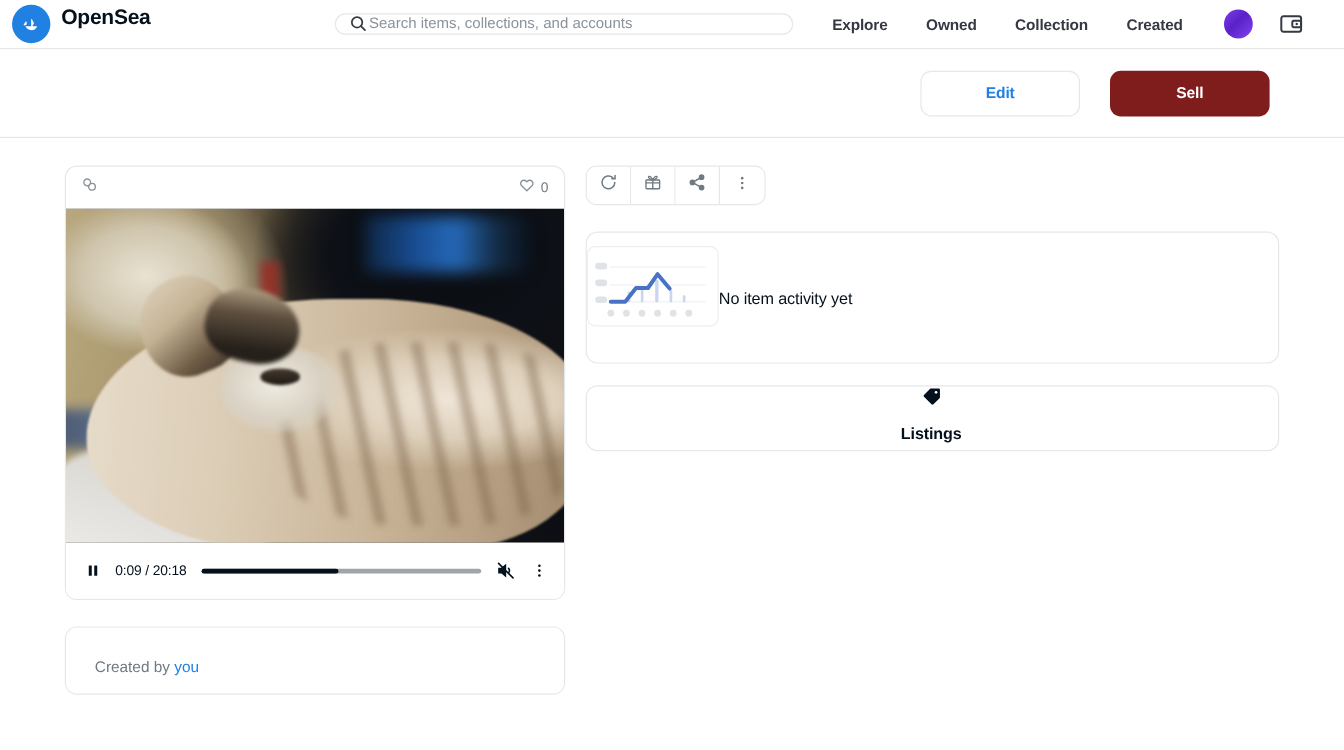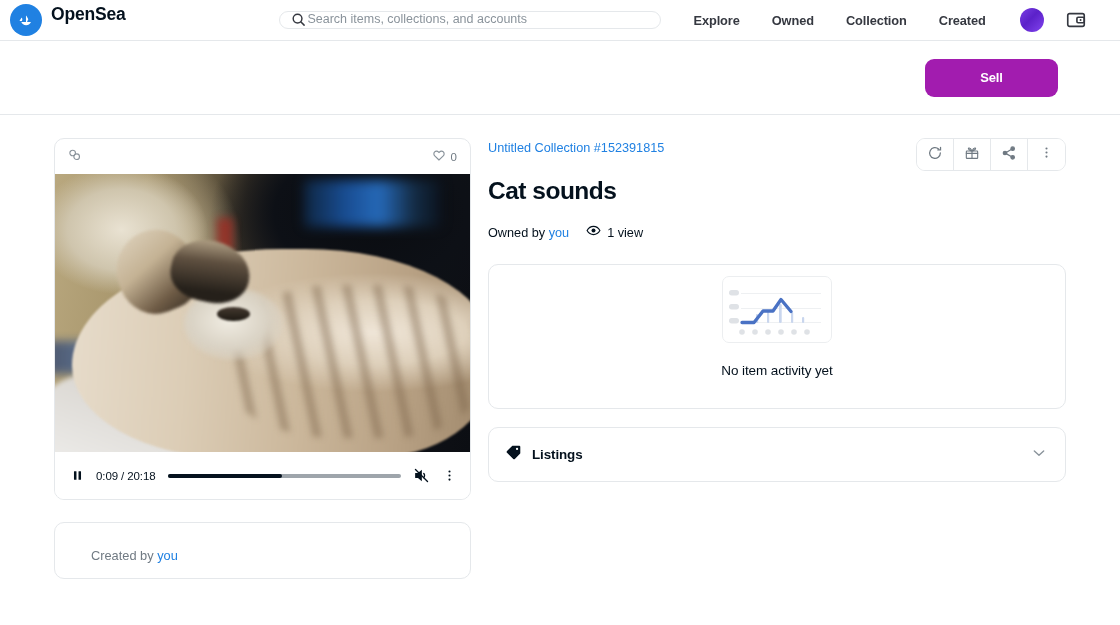--- a/index.html
+++ b/index.html
@@ -77,21 +77,21 @@
     cursor: pointer;
     letter-spacing: -0.1px;
   }
   .btn-edit {
     width: 133px;
     background: #fff; color: #2081e2;
     border: 1px solid #e5e8eb;
   }
   .btn-sell {
     width: 133px;
-    background: #a21caf; color: #fff; border: none;
+    background: #7f1d1d; color: #fff; border: none; margin-left: 16px;
   }
 
   
   .body {
     display: flex;
     gap: 17px;
     padding: 0 54px;
     margin-top: 23px;
   }
   .col-left { width: 417px; flex-shrink: 0; }
@@ -211,54 +211,54 @@
 
   
   .sec-head {
     height: 53px;
     display: flex; align-items: center;
     padding: 0 18px 0 16px;
     gap: 10px;
     cursor: pointer;
     border-bottom: 1px solid #e5e8eb;
   }
-  .sec-head.closed { border-bottom: none; }
+  .sec-head.closed { border-bottom: none; flex-direction: column; }
   .sec-title { font-size: 13.4px; font-weight: bold; color: #04111d; letter-spacing: -0.1px; }
   .sec-spacer { flex: 1; }
   .sec-body { padding: 0; }
 
   
   .dd {
     margin: 23px 0 0 17px;
     width: 178px; height: 41px;
     border: 1px solid #e5e8eb; border-radius: 9px;
     display: flex; align-items: center; justify-content: space-between;
     padding: 0 15px 0 13px;
     background: #fff; cursor: pointer;
   }
   .dd-label { font-size: 12.5px; color: #04111d; }
   .empty-wrap {
-    display: flex; flex-direction: column; align-items: center;
+    display: flex; align-items: center;
     padding: 11px 0 30px;
   }
   .empty-illu {
     width: 110px; height: 67px;
     border: 1px solid #eceef0; border-radius: 7px;
     background: #fff;
     position: relative;
     overflow: hidden;
   }
   .empty-text {
     margin-top: 20px;
     font-size: 13.5px; color: #04111d; letter-spacing: -0.1px;
   }
 
   
   .desc-body { padding: 25px 0 0 24px; height: 55px; }
-  .desc-line { font-size: 12.8px; color: #707a83; margin-left: 12px; }
+  .desc-line { font-size: 12.8px; color: #707a83; }
   .lnk { color: #2081e2; text-decoration: none; cursor: pointer; }
 
   .meta-row {
     display: flex; align-items: center; gap: 17px;
     margin-top: 18px;
   }
   .meta-text { font-size: 12.7px; color: #04111d; }
   .views { display: flex; align-items: center; gap: 6px; }
 
   .crumb { font-size: 12.7px; color: #2081e2; text-decoration: none; cursor: pointer; }
@@ -319,20 +319,21 @@
       <svg width="22" height="22" viewBox="0 0 24 24" fill="none" stroke="#353840" stroke-width="1.8">
         <rect x="3" y="5" width="18" height="14" rx="2"></rect>
         <rect x="13" y="9" width="8" height="6" rx="1.3"></rect>
         <circle cx="17" cy="12" r="1.1" fill="#353840" stroke="none"></circle>
       </svg>
     </div>
   </div>
 </div>
 
 <div class="actionbar">
+  <button class="btn btn-edit">Edit</button>
   <button class="btn btn-sell">Sell</button>
 </div>
 
 <div class="body">
 
   <div class="col-left">
 
     <div class="card">
       <div class="media-head">
         <span>
@@ -401,39 +402,20 @@
           <span>Created by</span>
           <a class="lnk" href="#">you</a>
         </div>
       </div>
     </div>
   </div>
 
   <div class="col-right">
 
     <div class="right-head">
-      <div>
-        <a class="crumb" href="#">Untitled Collection #152391815</a>
-        <div class="title-h1">Cat sounds</div>
-        <div class="meta-row">
-          <span class="meta-text">
-            <span>Owned by</span>
-            <a class="lnk" href="#">you</a>
-          </span>
-          <span class="views">
-            <span>
-              <svg width="15" height="15" viewBox="0 0 24 24" fill="none" stroke="#04111d" stroke-width="1.9">
-                <path d="M1.8 12S5.5 5.5 12 5.5 22.2 12 22.2 12 18.5 18.5 12 18.5 1.8 12 1.8 12z"></path>
-                <circle cx="12" cy="12" r="3.2" fill="#04111d" stroke="none"></circle>
-              </svg>
-            </span>
-            <span class="meta-text">1 view</span>
-          </span>
-        </div>
-      </div>
 
       <div class="icon-strip">
         <div>
           <span>
             <svg width="16" height="16" viewBox="0 0 24 24" fill="none" stroke="#707a83" stroke-width="1.9" stroke-linecap="round">
               <path d="M20 12a8 8 0 11-2.6-5.9"></path>
                 <polyline points="20.3,3.4 20.3,7.4 16.3,7.4"></polyline>
             </svg>
           </span>
         </div>

